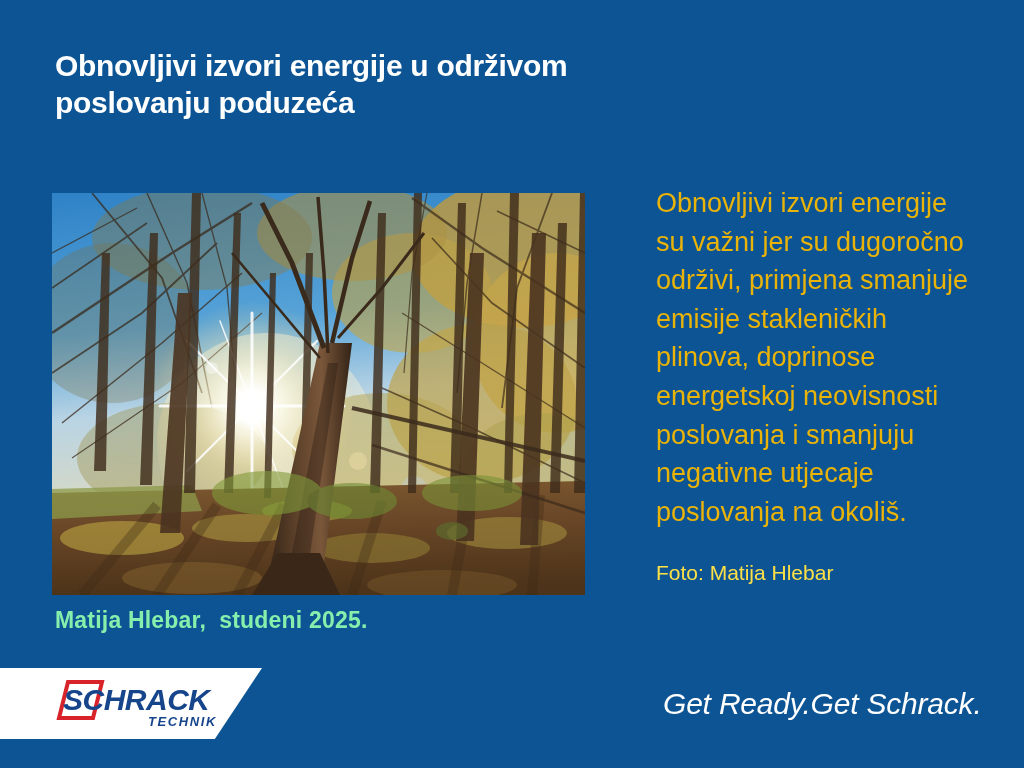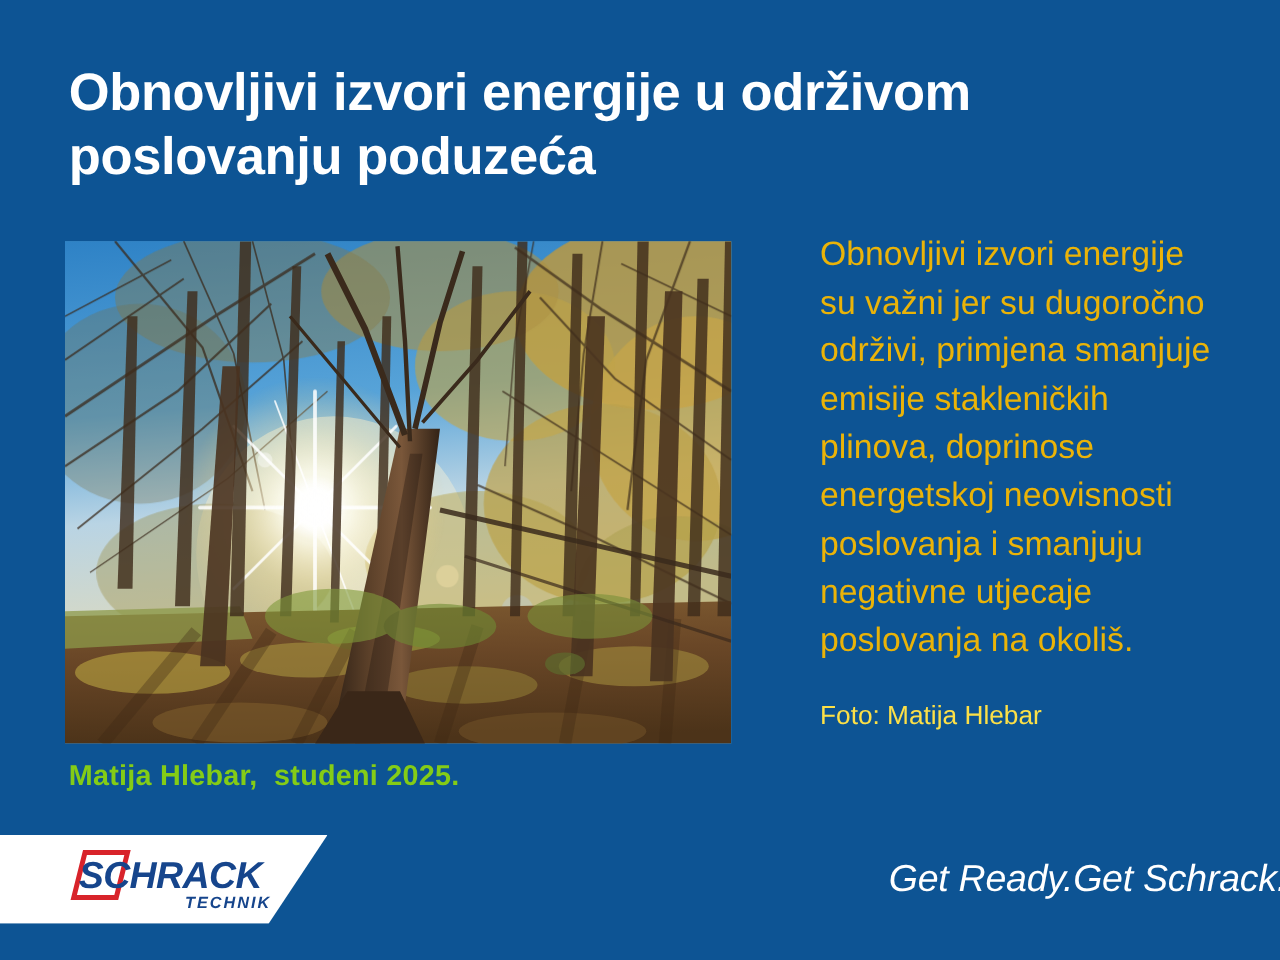--- a/index.html
+++ b/index.html
@@ -17,21 +17,21 @@
   }
 
   
   #title {
     position: absolute;
     left: 55px;
     top: 48px;
     width: 920px;
     color: #ffffff;
     font-family: "Liberation Sans", sans-serif;
-    font-size: 42px;
+    font-size: 30px;
     font-weight: bold;
     line-height: 1.22;
     letter-spacing: -0.3px;
     white-space: pre-line;
   }
 
   
   #photo {
     position: absolute;
     left: 52px;
@@ -41,21 +41,21 @@
     overflow: hidden;
     background: #3f8ecb;
   }
   #photo svg { display: block; width: 100%; height: 100%; }
 
   
   #author {
     position: absolute;
     left: 55px;
     top: 607px;
-    color: #84cc16;
+    color: #86efac;
     font-size: 23px;
     font-weight: bold;
     letter-spacing: 0.2px;
     white-space: pre;
     text-align: right;
   }
 
   
   #body-text {
     position: absolute;
@@ -99,21 +99,21 @@
   
   #tagline {
     position: absolute;
     left: 663px;
     top: 687px;
     color: #ffffff;
     font-size: 30px;
     font-style: italic;
     white-space: nowrap;
   }
-  #tagline .light { font-weight: normal; letter-spacing: -0.2px; margin-left: 48px; }
+  #tagline .light { font-weight: normal; letter-spacing: -0.2px; }
   #tagline .heavy { font-weight: normal; letter-spacing: -0.2px; }
 </style>
 </head>
 <body>
 
 <div id="slide" style="background: rgb(13, 84, 148);">
 
   <div id="title">Obnovljivi izvori energije u održivom
 poslovanju poduzeća</div>
 

